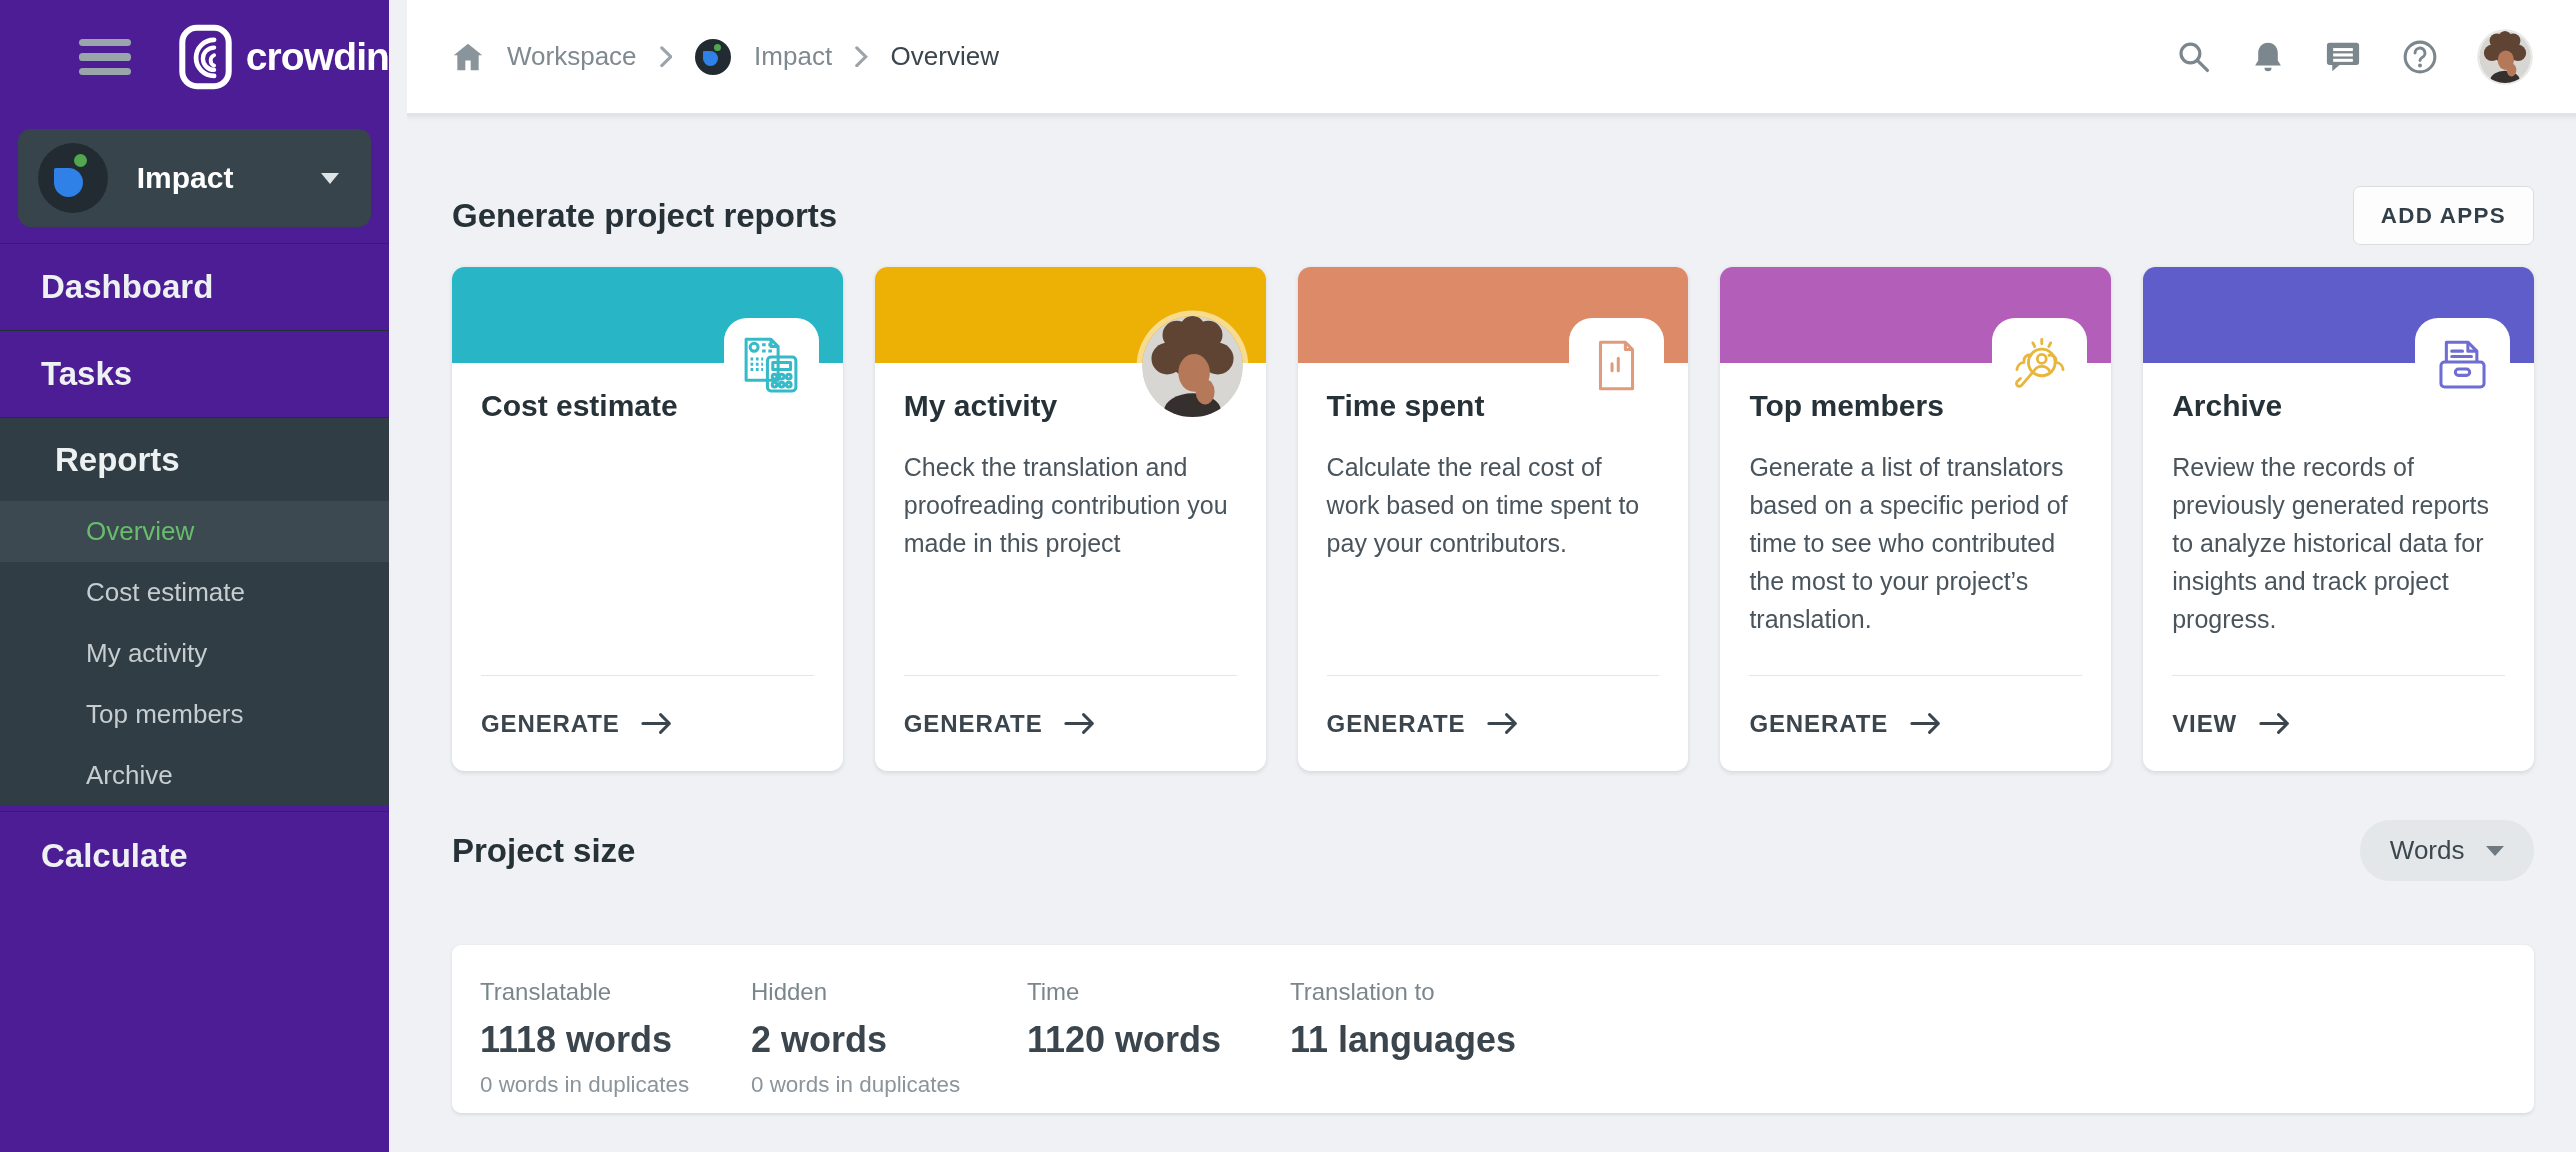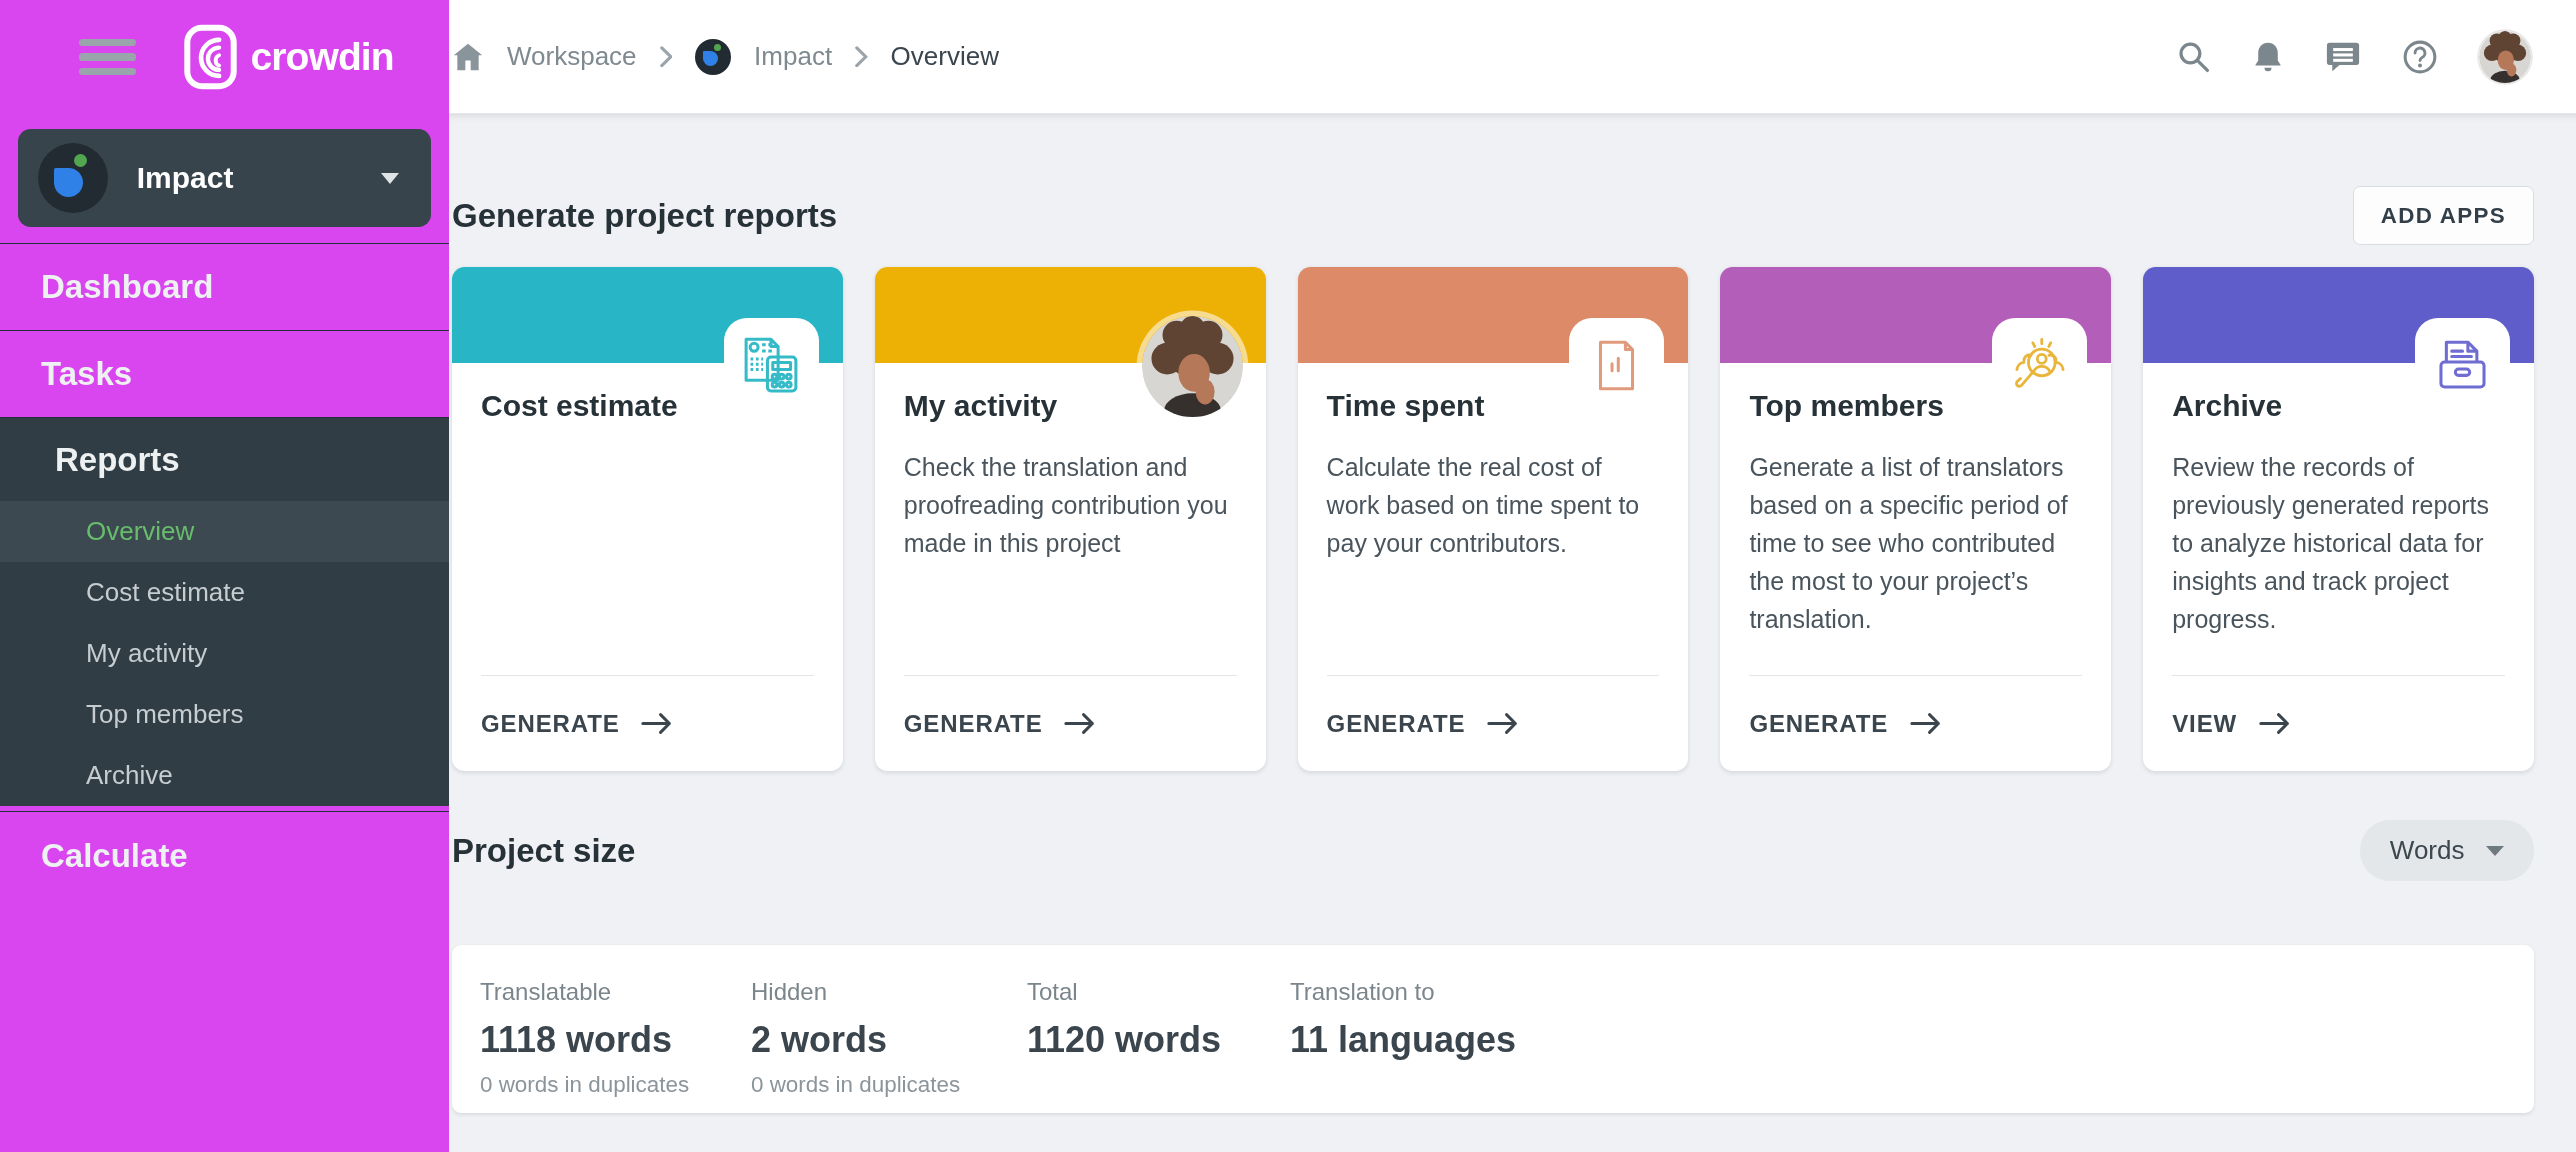--- a/index.html
+++ b/index.html
@@ -1,21 +1,21 @@
 <!DOCTYPE html>
 <html style="font-size:14.3px"><head>
 <meta charset="utf-8">
 <style>
   * { margin:0; padding:0; box-sizing:border-box; }
   html,body { width:2576px; height:1152px; overflow:hidden;
     font-family:"Liberation Sans", sans-serif; background:#eff1f4; }
 
   
-  .sidebar { position:absolute; left:0; top:0; width:449px; height:1152px;
-    background:#d946ef; color:#eef1f2; z-index:3; }
+  .sidebar { position:absolute; left:0; top:0; width:389px; height:1152px;
+    background:#4c1d95; color:#eef1f2; z-index:3; }
   .logo-row { height:114px; display:flex; align-items:center; padding-left:79px; }
   .hamburger { width:57px; height:36px; display:flex; flex-direction:column;
     justify-content:space-between; cursor:pointer; }
   .hamburger span { display:block; height:7.2px; border-radius:3.6px; background:#9aa5ab; }
   .logo { display:flex; align-items:center; margin-left:47px; }
   .logo-word { font-size:39px; font-weight:700; color:#ffffff; letter-spacing:-0.9px; margin-left:12.5px; }
 
   .selector { margin:15px 18px 0 18px; height:98px; background:#38444c; border-radius:12.5px;
     display:flex; align-items:center; padding:0 32px 0 19.7px; cursor:pointer; }
   .proj-badge { border-radius:50%; background:#222b31; position:relative; flex:none; }
@@ -369,21 +369,21 @@
       <div class="stat-label">Translatable</div>
       <div class="stat-value">1118 words</div>
       <div class="stat-sub">0 words in duplicates</div>
     </div>
     <div class="stat">
       <div class="stat-label">Hidden</div>
       <div class="stat-value">2 words</div>
       <div class="stat-sub">0 words in duplicates</div>
     </div>
     <div class="stat">
-      <div class="stat-label">Total</div>
+      <div class="stat-label">Time</div>
       <div class="stat-value">1120 words</div>
     </div>
     <div class="stat">
       <div class="stat-label">Translation to</div>
       <div class="stat-value">11 languages</div>
     </div>
   </div>
 
 </main>
 

